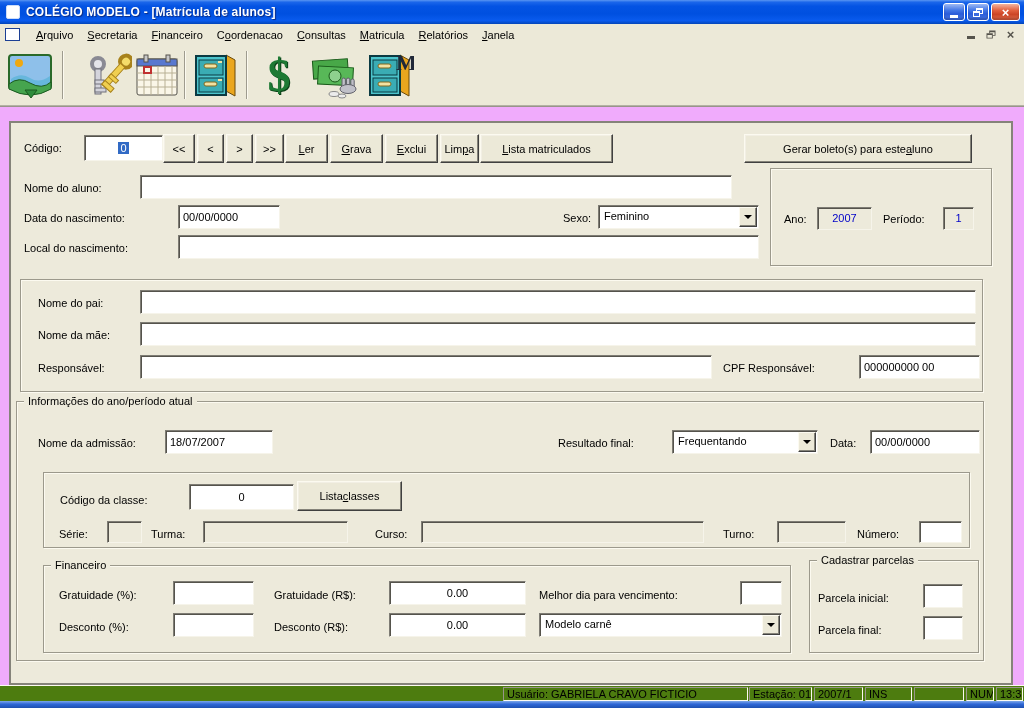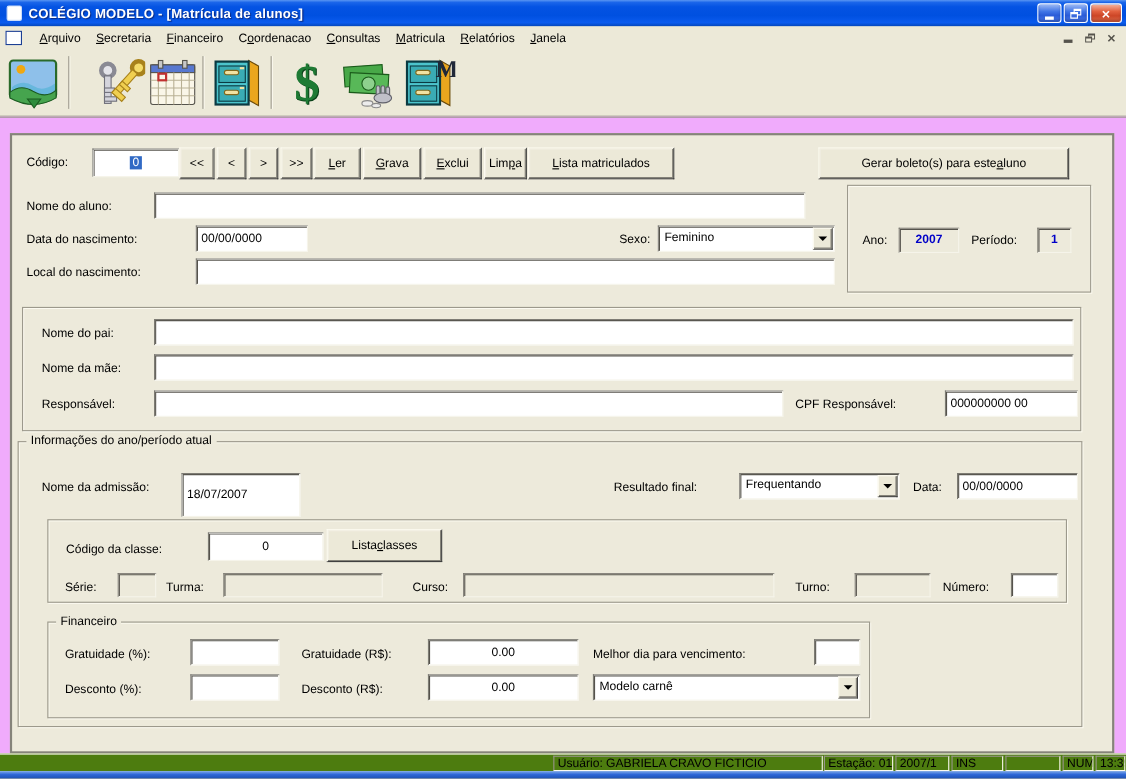--- a/index.html
+++ b/index.html
@@ -40,21 +40,21 @@
 
 
 .client{position:absolute;left:0;top:106px;width:1024px;height:579px;background:#f0abfc;border-top:1px solid #98958a}
 .formpanel{position:absolute;left:9px;top:14px;width:1004px;height:564px;background:#EDEADB;border:2px solid #85837a}
 
 
 .edit{position:absolute;background:#fff;border:1px solid;border-color:#7e7c74 #f6f4ea #f6f4ea #7e7c74;box-shadow:inset 1px 1px 0 #55534c;
  font:11px "Liberation Sans",sans-serif;padding:0 4px;color:#000;outline:none;display:block}
 .center{text-align:center}
 .ro{background:#EDEADB}
-.blueval{color:#0000C8;font-weight:bold}
+.blueval{color:#0000C8;font-weight:normal}
 .btn{position:absolute;background:#ECE9D8;border:1px solid;border-color:#fcfaf0 #404040 #404040 #fcfaf0;
  box-shadow:inset -1px -1px 0 #858379,inset 1px 1px 0 #f2efe4;font-size:11px;display:flex;align-items:center;justify-content:center;cursor:default;white-space:nowrap}
 .btn u,.menu-item u{text-decoration:underline}
 .combo{position:absolute;background:#fff;border:1px solid;border-color:#7e7c74 #f6f4ea #f6f4ea #7e7c74;box-shadow:inset 1px 1px 0 #55534c}
 .combo .txt{position:absolute;left:5px;top:4px;white-space:nowrap}
 .combo .cbtn{position:absolute;right:1px;top:1px;bottom:1px;width:18px;background:#ECE9D8;border:1px solid;border-color:#fcfaf0 #404040 #404040 #fcfaf0;
  box-shadow:inset -1px -1px 0 #858379;display:flex;align-items:center;justify-content:center}
 .arrow{width:0;height:0;border-left:4px solid transparent;border-right:4px solid transparent;border-top:4px solid #000}
 .group{position:absolute;border:1px solid #9c998c;box-shadow:inset 1px 1px 0 #fcfaf0,1px 1px 0 #fcfaf0}
 .gtitle{position:absolute;top:-7px;left:7px;background:#EDEADB;padding:0 4px;font-size:11px;white-space:nowrap}
@@ -255,21 +255,21 @@
         <div class="lbl" style="left:17px;top:82px">Responsável:</div>
         <input class="edit" style="left: 119px; top: 75px; width: 572px; height: 24px;" value="">
         <div class="lbl" style="left:702px;top:82px">CPF Responsável:</div>
         <input class="edit" style="left: 838px; top: 75px; width: 121px; height: 24px;" value="000000000 00">
       </div>
 
       <div class="group" style="left:5px;top:278px;width:968px;height:258px;height:260px">
         <div class="gtitle">Informações do ano/período atual</div>
 
         <div class="lbl" style="left:21px;top:35px">Nome da admissão:</div>
-        <input class="edit" style="left: 148px; top: 28px; width: 108px; height: 40px;" value="18/07/2007">
+        <input class="edit" style="left: 148px; top: 28px; width: 108px; height: 24px;" value="18/07/2007">
         <div class="lbl" style="left:541px;top:35px">Resultado final:</div>
         <div class="combo" style="left:655px;top:28px;width:146px;height:24px">
           <span class="txt">Frequentando</span>
           <span class="cbtn">
               <span class="arrow"></span>
             </span>
         </div>
         <div class="lbl" style="left:813px;top:35px">Data:</div>
         <input class="edit" style="left: 853px; top: 28px; width: 110px; height: 24px;" value="00/00/0000">
 
@@ -302,20 +302,27 @@
           <div class="lbl" style="left:230px;top:55px">Desconto (R$):</div>
           <input class="edit center" style="left: 345px; top: 47px; width: 137px; height: 24px;" value="0.00">
           <div class="combo" style="left:495px;top:47px;width:243px;height:24px">
             <span class="txt">Modelo carnê</span>
             <span class="cbtn">
                 <span class="arrow"></span>
               </span>
           </div>
         </div>
 
+        <div class="group" style="left:792px;top:158px;width:170px;height:93px">
+          <div class="gtitle">Cadastrar parcelas</div>
+          <div class="lbl" style="left:8px;top:31px">Parcela inicial:</div>
+          <input class="edit" style="left: 113px; top: 23px; width: 40px; height: 24px;" value="">
+          <div class="lbl" style="left:8px;top:63px">Parcela final:</div>
+          <input class="edit" style="left: 113px; top: 55px; width: 40px; height: 24px;" value="">
+        </div>
       </div>
 
     </div>
   </div>
 
   <div class="statusbar">
     <div class="scell" style="left:503px;width:245px">Usuário: GABRIELA CRAVO FICTICIO</div>
     <div class="scell" style="left:749px;width:63px">Estação: 01</div>
     <div class="scell" style="left:814px;width:49px">2007/1</div>
     <div class="scell" style="left:865px;width:47px">INS</div>

